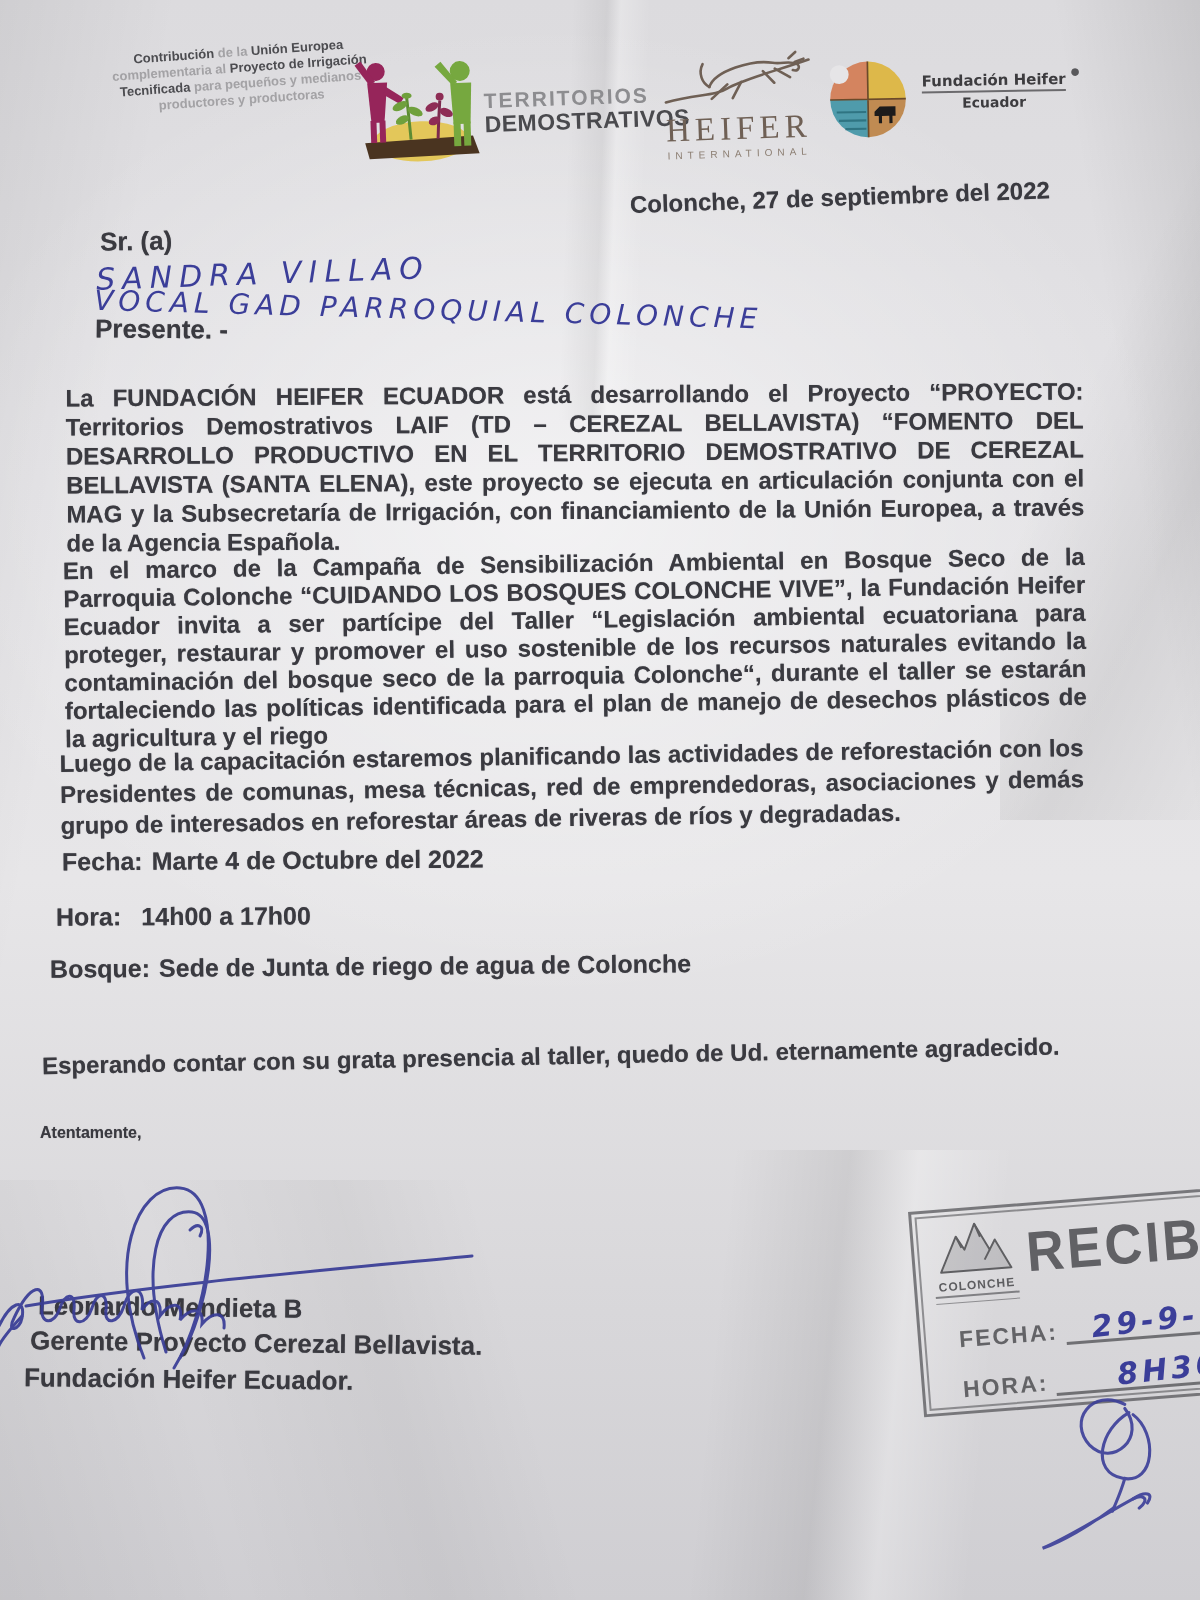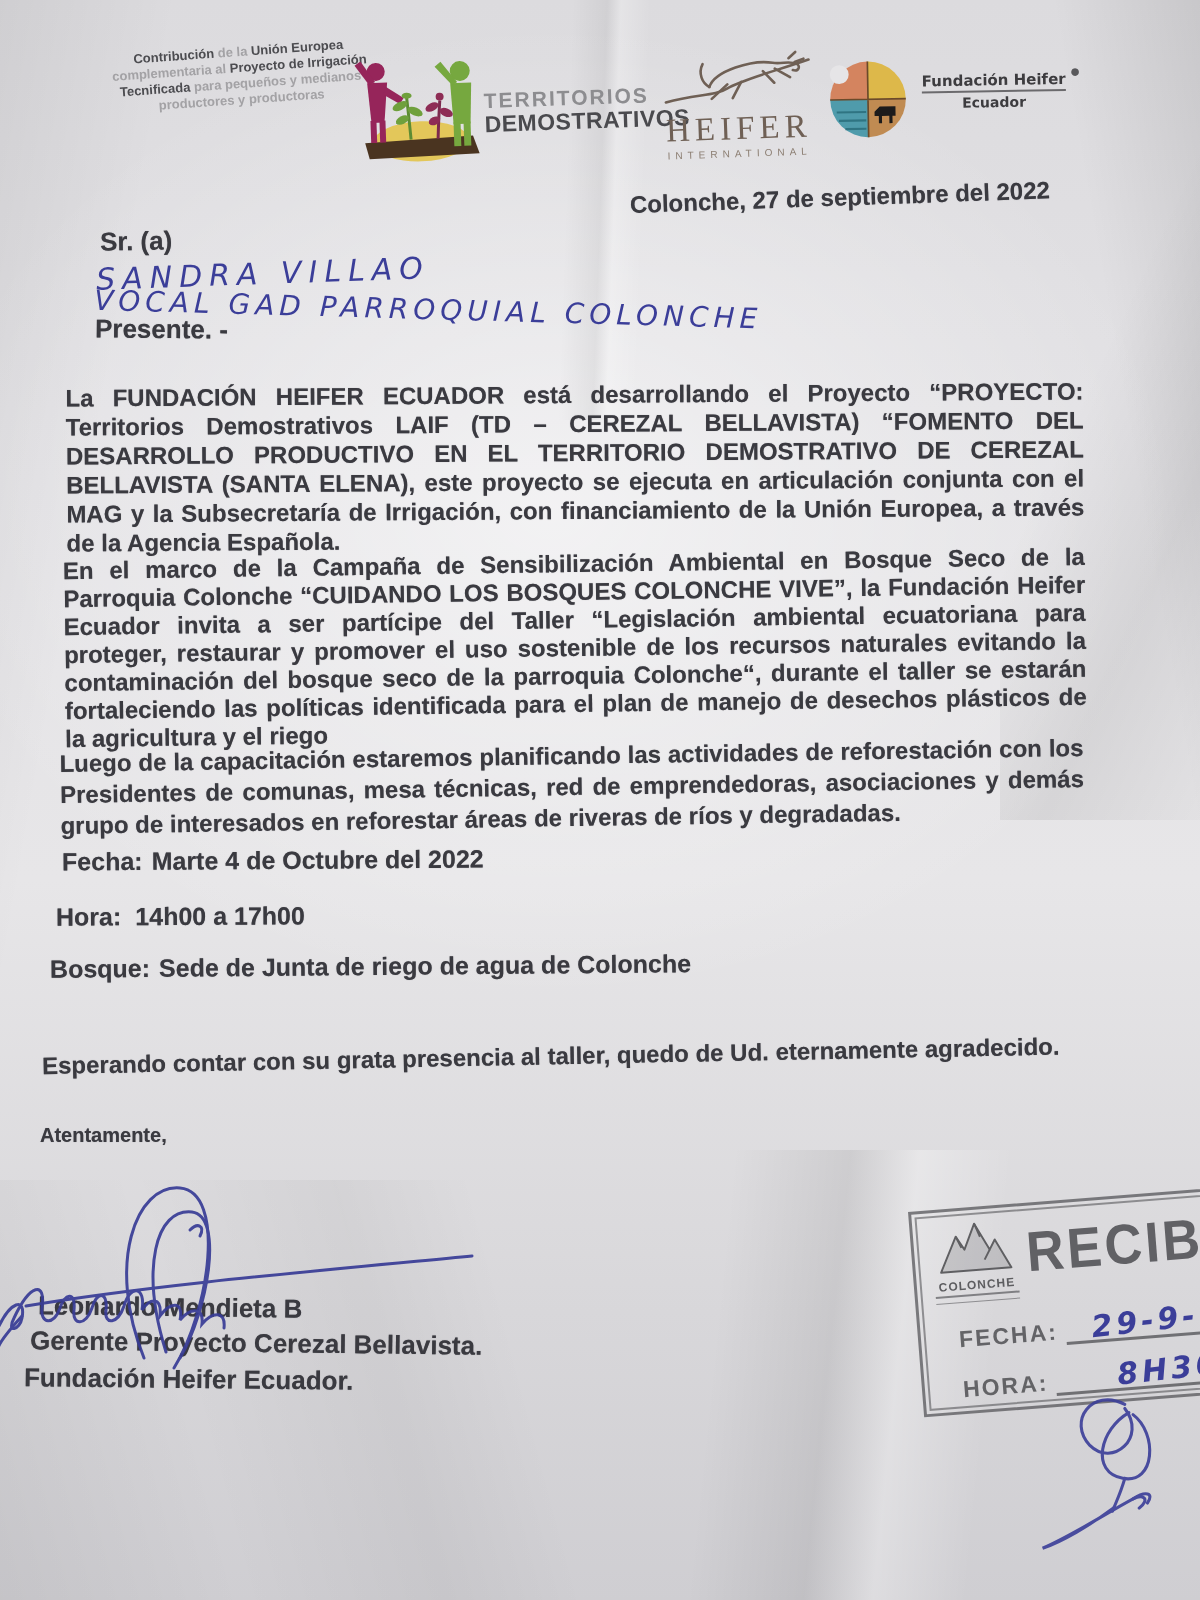--- a/index.html
+++ b/index.html
@@ -60,21 +60,21 @@
   .p2{left:64px;top:550px;width:1022px;line-height:28px;transform:rotate(-.8deg);}
   .p3{left:60px;top:740px;width:1024px;line-height:31px;transform:rotate(-.9deg);}
 
   .detail{font-size:25px;font-weight:bold;}
   .d1{left:62px;top:846px;transform:rotate(-.4deg);}
   .d2{left:56px;top:902px;transform:rotate(-.3deg);}
   .d3{left:50px;top:952px;transform:rotate(-.5deg);}
   .detail .val{margin-left:9px;}
 
   .closing{left:42px;top:1042px;width:1060px;font-size:24px;font-weight:bold;transform:rotate(-1.1deg);}
-  .atent{left:40px;top:1124px;font-size:20px;font-weight:bold;}
+  .atent{left:40px;top:1124px;font-size:16px;font-weight:bold;}
 
   .sig-svg{left:-6px;top:1168px;z-index:2;}
   .sig-name{left:38px;top:1292px;font-size:26px;font-weight:bold;transform:rotate(.8deg);}
   .sig-title{left:30px;top:1328px;font-size:26px;font-weight:bold;transform:rotate(.7deg);}
   .sig-org{left:24px;top:1364px;font-size:26px;font-weight:bold;transform:rotate(.6deg);}
 
   
   .stamp{left:908px;top:1212px;width:430px;height:206px;transform:rotate(-4.5deg);
     transform-origin:0 0;border:3px solid rgba(86,86,90,.75);color:#57575b;padding:8px 10px;box-sizing:border-box;}
   .stamp:before{content:"";position:absolute;inset:3px;border:2px solid rgba(86,86,90,.6);pointer-events:none;}
@@ -202,21 +202,21 @@
 <div class="abs presente print">Presente. -</div>
 
 <div class="abs para p1 print">La FUNDACIÓN HEIFER ECUADOR está desarrollando el Proyecto “PROYECTO: Territorios Demostrativos LAIF (TD – CEREZAL BELLAVISTA) “FOMENTO DEL DESARROLLO PRODUCTIVO EN EL TERRITORIO DEMOSTRATIVO DE CEREZAL BELLAVISTA (SANTA ELENA), este proyecto se ejecuta en articulación conjunta con el MAG y la Subsecretaría de Irrigación, con financiamiento de la Unión Europea, a través de la Agencia Española.</div>
 <div class="abs para p2 print">En el marco de la Campaña de Sensibilización Ambiental en Bosque Seco de la Parroquia Colonche “CUIDANDO LOS BOSQUES COLONCHE VIVE”, la Fundación Heifer Ecuador invita a ser partícipe del Taller “Legislación ambiental ecuatoriana para proteger, restaurar y promover el uso sostenible de los recursos naturales evitando la contaminación del bosque seco de la parroquia Colonche“, durante el taller se estarán fortaleciendo  las políticas identificada para el plan de manejo de desechos plásticos de la agricultura y el riego</div>
 <div class="abs para p3 print">Luego de la capacitación estaremos planificando las actividades de reforestación con los Presidentes de comunas, mesa técnicas, red de emprendedoras, asociaciones y demás grupo de interesados en reforestar áreas de riveras de ríos y degradadas.</div>
 
 <div class="abs detail d1 print">
   <span>Fecha:</span><span class="val">Marte 4 de Octubre del 2022</span>
 </div>
 <div class="abs detail d2 print">
-  <span>Hora:</span><span class="val" style="margin-left:14px;">14h00 a 17h00</span>
+  <span>Hora:</span><span class="val" style="margin-left:20px;">14h00 a 17h00</span>
 </div>
 <div class="abs detail d3 print">
   <span>Bosque:</span><span class="val">Sede de Junta de riego de agua de Colonche</span>
 </div>
 
 <div class="abs closing print">Esperando contar con su grata presencia al taller, quedo de Ud. eternamente agradecido.</div>
 <div class="abs atent print">Atentamente,</div>
 
 <svg class="abs sig-svg" width="490" height="215" viewBox="0 0 490 215" stroke="#383c96" stroke-width="3" fill="none" stroke-linecap="round" opacity=".92">
   <path d="M32,138 C150,118 310,104 478,88"></path>

